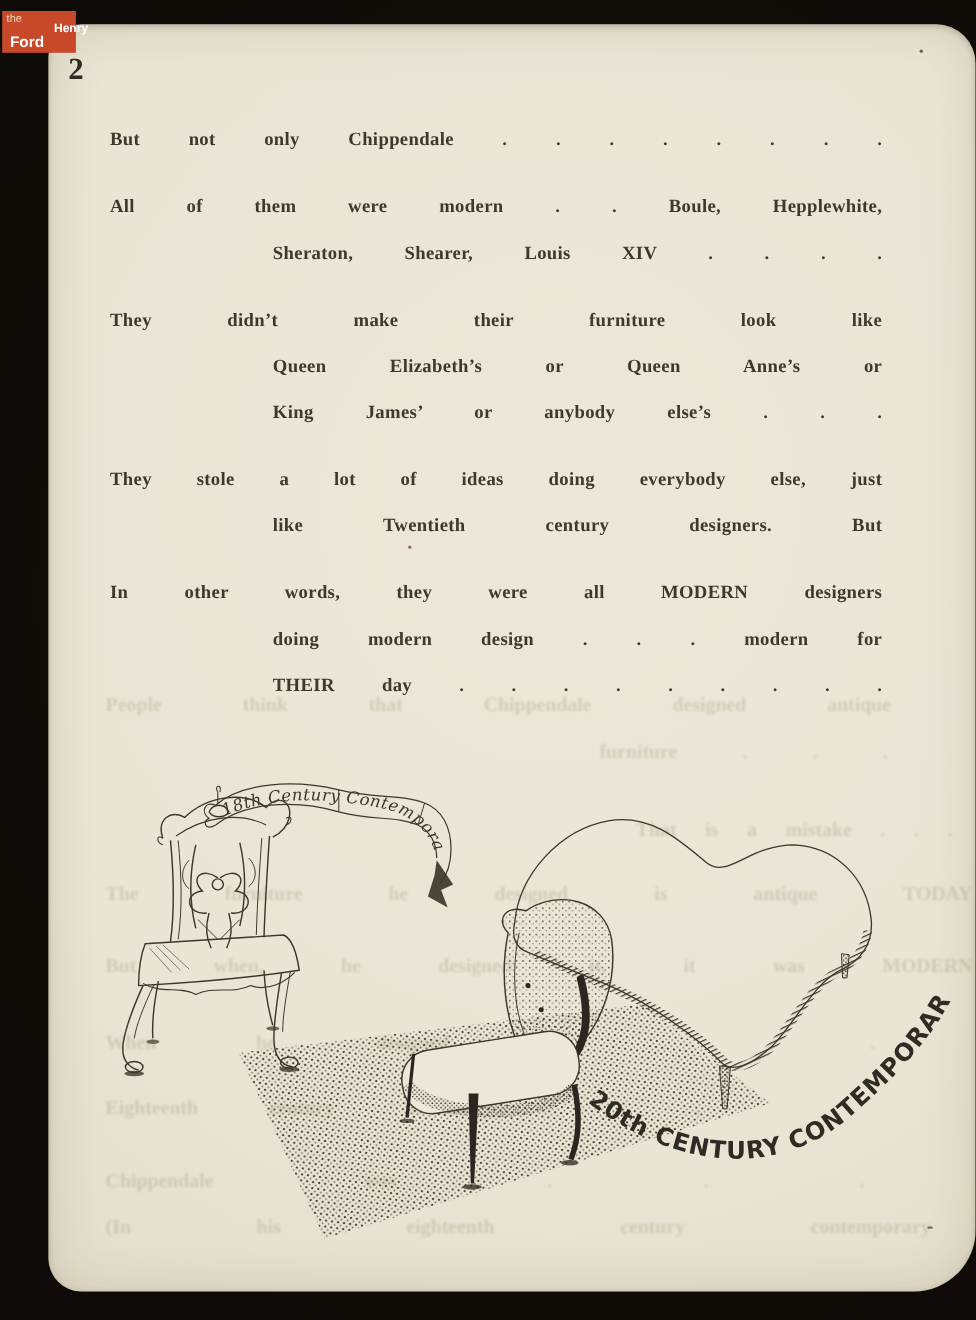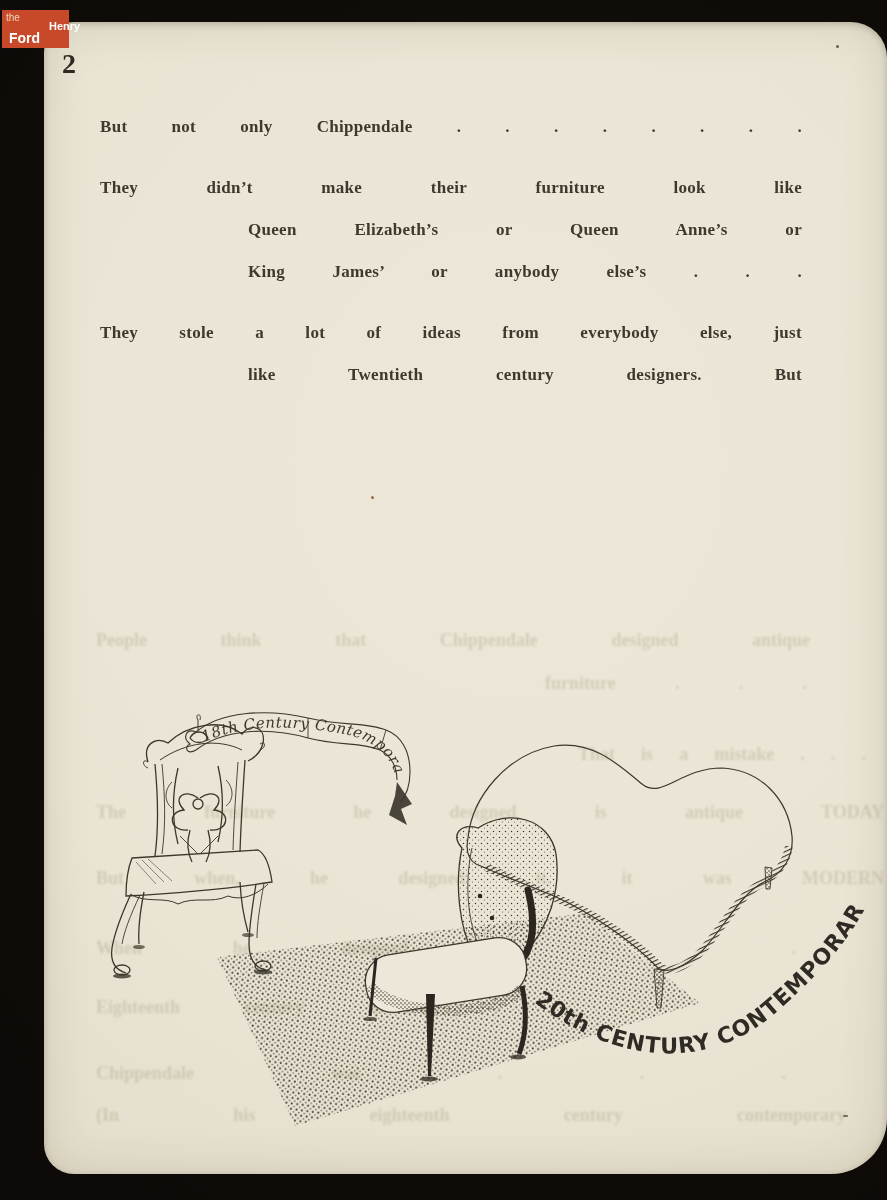--- a/index.html
+++ b/index.html
@@ -55,27 +55,36 @@
   <div class="ghost g8">Chippendale was . . .</div>
   <div class="ghost g9">(In his eighteenth century contemporary</div>
 
   <div class="pagenum">2</div>
 
   <div class="textblock">
     <div class="para">
       <div class="ln">But not only Chippendale . . . . . . . .</div>
     </div>
     <div class="para">
+      <div class="ln">All of them were modern . . Boule, Hepplewhite,</div>
+      <div class="ln cont">Sheraton, Shearer, Louis XIV . . . .</div>
+    </div>
+    <div class="para">
       <div class="ln">They didn’t make their furniture look like</div>
       <div class="ln cont">Queen Elizabeth’s or Queen Anne’s or</div>
       <div class="ln cont">King James’ or anybody else’s . . .</div>
     </div>
     <div class="para">
-      <div class="ln">They stole a lot of ideas from everybody else, just</div>
+      <div class="ln">They stole a lot of ideas doing everybody else, just</div>
       <div class="ln cont">like Twentieth century designers. But</div>
+    </div>
+    <div class="para">
+      <div class="ln">In other words, they were all MODERN designers</div>
+      <div class="ln cont">doing modern design . . . modern for</div>
+      <div class="ln cont">THEIR day . . . . . . . . .</div>
     </div>
   </div>
 
   <svg class="illus" viewBox="0 0 810 478">
     <defs>
       <pattern id="rug" width="5.5" height="5.5" patternUnits="userSpaceOnUse" patternTransform="rotate(8)">
         <circle cx="1.6" cy="1.6" r="1.05" fill="#454032"></circle>
         <circle cx="4.3" cy="4.3" r="0.8" fill="#454032" opacity="0.75"></circle>
       </pattern>
       <pattern id="stip" width="6" height="6" patternUnits="userSpaceOnUse">

